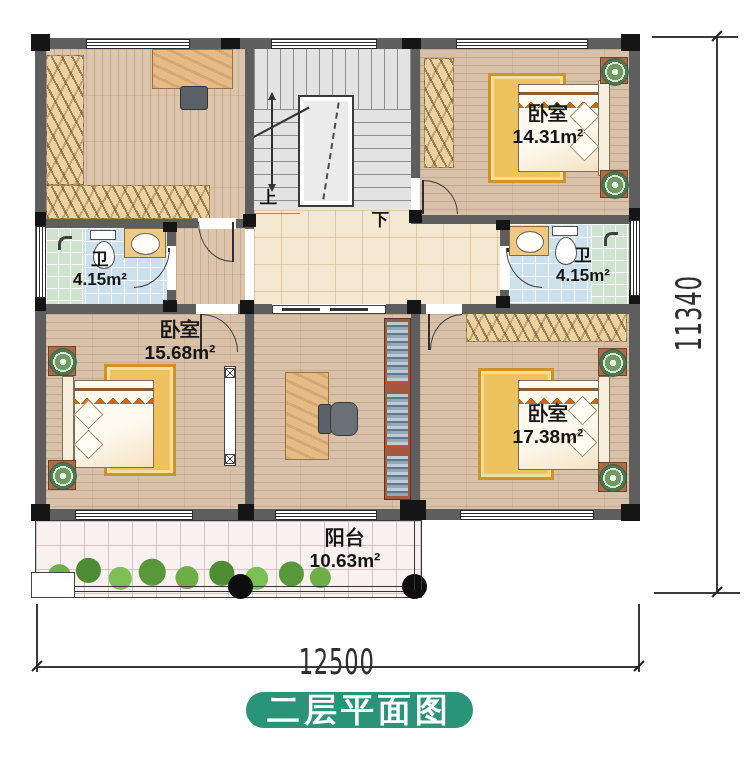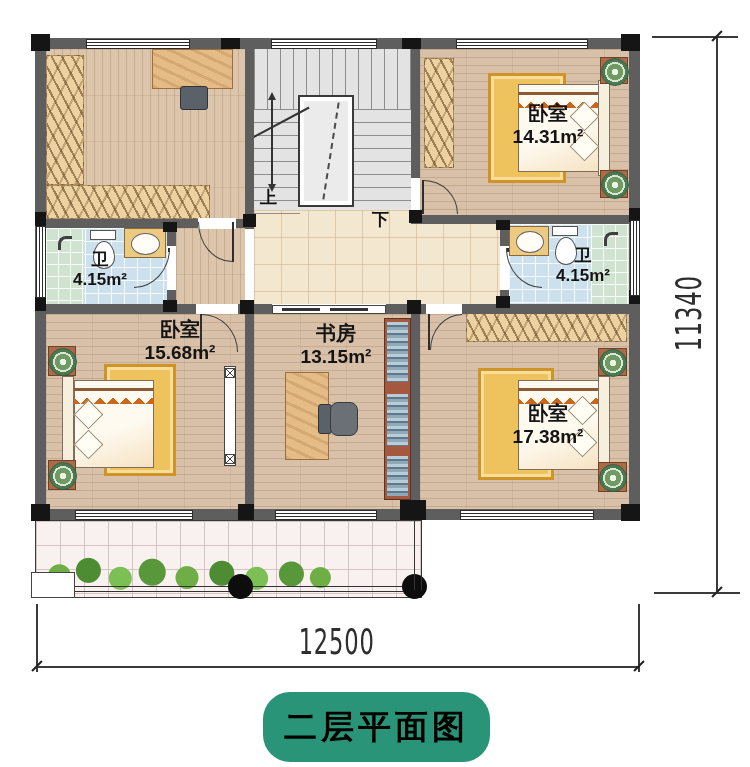--- a/index.html
+++ b/index.html
@@ -99,22 +99,22 @@
   .room-label .ar{font-size:19px;}
   .cn{position:absolute;font-size:17px;color:#111;font-weight:700;z-index:30;}
   
   .dline{position:absolute;background:#3a3a3a;}
   .tick{position:absolute;width:14px;height:2px;background:#222;transform:rotate(-45deg);}
   .dim{position:absolute;display:flex;align-items:center;justify-content:center;color:#2e2e2e;
        font-family:"DejaVu Sans",sans-serif;font-size:29px;}
   .dim .t{transform:scale(.78,1.25);letter-spacing:1px;}
   .dim.vert{transform:rotate(-90deg);}
   
-  .badge{position:absolute;left:263px;top:692px;width:227px;height:70px;border-radius:27px;background:#2a9478;
-    display:flex;align-items:center;justify-content:center;color:#000000;
+  .badge{position:absolute;left:246px;top:692px;width:227px;height:36px;border-radius:27px;background:#2a9478;
+    display:flex;align-items:center;justify-content:center;color:#ffffff;
     font-family:"Liberation Serif",serif;font-size:33px;letter-spacing:4px;font-weight:600;}
 </style>
 </head>
 <body>
 
 <div class="page">
 
   <div class="marble" style="left:254px;top:183px;width:246px;height:121px;"></div>
   <div class="wood-v" style="left:46px;top:49px;width:199px;height:170px;"></div>
   <div class="wood-h" style="left:420px;top:49px;width:209px;height:166px;"></div>
@@ -298,43 +298,43 @@
     <span class="ar" style="font-size:17px;">4.15m²</span>
   </div>
   <div class="room-label" style="left:538px;top:246px;width:90px;">
     <span class="nm" style="font-size:17px;">卫</span>
     <span class="ar" style="font-size:17px;">4.15m²</span>
   </div>
   <div class="room-label" style="left:120px;top:318px;width:120px;">
     <span class="nm">卧室</span>
     <span class="ar">15.68m²</span>
   </div>
-  <div class="room-label" style="left:276px;top:322px;width:120px;">
-    <span class="nm">书房</span>
-    <span class="ar">13.15m²</span>
-  </div>
   <div class="room-label" style="left:488px;top:402px;width:120px;">
     <span class="nm">卧室</span>
     <span class="ar">17.38m²</span>
+  </div>
+  <div class="room-label" style="left:295px;top:526px;width:100px;">
+    <span class="nm">阳台</span>
+    <span class="ar">10.63m²</span>
   </div>
 
   <div class="dline" style="left:716px;top:37px;width:2px;height:556px;"></div>
   <div class="dline" style="left:652px;top:36px;width:86px;height:2px;"></div>
   <div class="dline" style="left:654px;top:592px;width:86px;height:2px;"></div>
   <div class="tick" style="left:710px;top:35px;"></div>
   <div class="tick" style="left:710px;top:591px;"></div>
   <div class="dim vert" style="left:608px;top:295px;width:160px;height:36px;">
     <span class="t">11340</span>
   </div>
   <div class="dline" style="left:36px;top:604px;width:2px;height:68px;"></div>
   <div class="dline" style="left:638px;top:604px;width:2px;height:68px;"></div>
   <div class="dline" style="left:36px;top:666px;width:604px;height:2px;"></div>
   <div class="tick" style="left:30px;top:665px;"></div>
   <div class="tick" style="left:632px;top:665px;"></div>
-  <div class="dim" style="left:277px;top:624px;width:120px;height:34px;">
+  <div class="dim" style="left:277px;top:644px;width:120px;height:34px;">
     <span class="t">12500</span>
   </div>
 
   <div class="badge">
     <span>二层平面图</span>
   </div>
 
 </div>
 
 </body></html>

